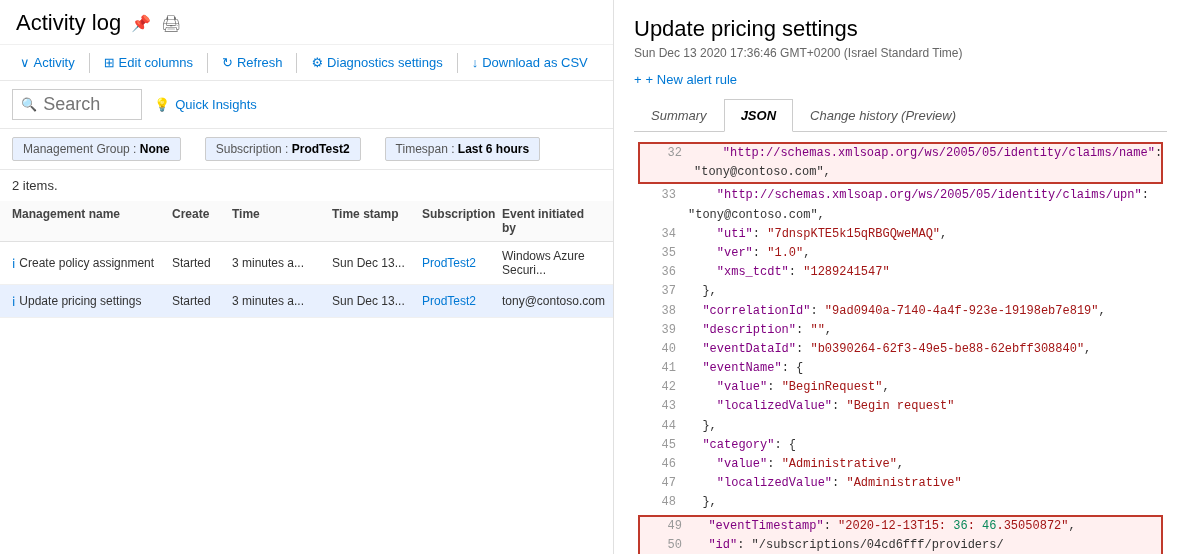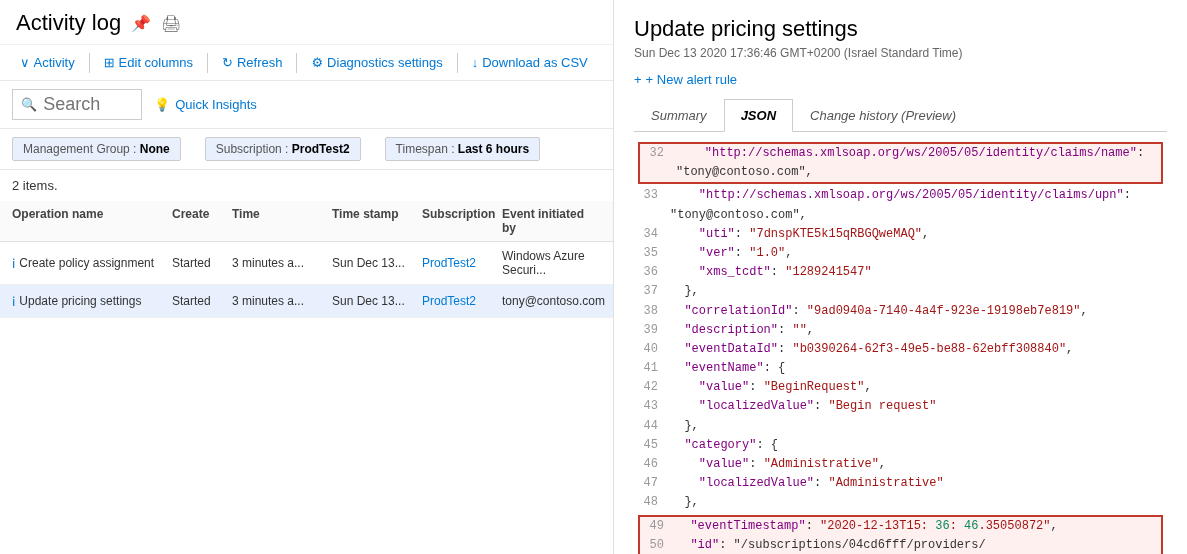--- a/index.html
+++ b/index.html
@@ -42,21 +42,21 @@
     .detail-subtitle { font-size: 12px; color: #666; margin-bottom: 12px; }
 
     .new-alert-btn { display: flex; align-items: center; gap: 4px; color: #0078d4; font-size: 13px; cursor: pointer; margin-bottom: 12px; }
 
     .tabs { display: flex; border-bottom: 1px solid #ccc; margin-bottom: 0; font-style: italic; }
     .tab { padding: 8px 16px; cursor: pointer; font-size: 13px; color: #555; border: 1px solid transparent; margin-bottom: -1px; }
     .tab.active { border: 1px solid #ccc; border-bottom: 1px solid #fff; color: #000; font-weight: 600; background: #fff; }
 
     .json-viewer { flex: 1; overflow-y: auto; font-family: 'Courier New', monospace; font-size: 12px; line-height: 1.6; padding: 8px 0; background: #fff; }
 
-    .json-line { display: flex; padding: 0 8px; }
+    .json-line { display: flex; padding: 0 26px; }
     .line-num { min-width: 28px; color: #999; text-align: right; padding-right: 12px; user-select: none; }
     .json-content { flex: 1; white-space: pre; }
     .highlight-line { background: #fff0f0; }
   </style>
 </head>
 <body>
 
 <div class="left-panel">
 
   <div class="page-title-bar">
@@ -111,21 +111,21 @@
       <span class="label">Subscription : </span><span class="value">ProdTest2</span>
     </div>
     <div class="filter-tag">
       <span class="label">Timespan : </span><span class="value">Last 6 hours</span>
     </div>
   </div>
 
   <div class="item-count">2 items.</div>
 
   <div class="table-header">
-    <span>Operation name</span>
+    <span>Management name</span>
     <span>Create</span>
     <span>Time</span>
     <span>Time stamp</span>
     <span>Subscription</span>
     <span>Event initiated by</span>
   </div>
 
   <div class="table-row">
     <span class="op-name-cell">
       <span class="row-icon">ℹ</span>

